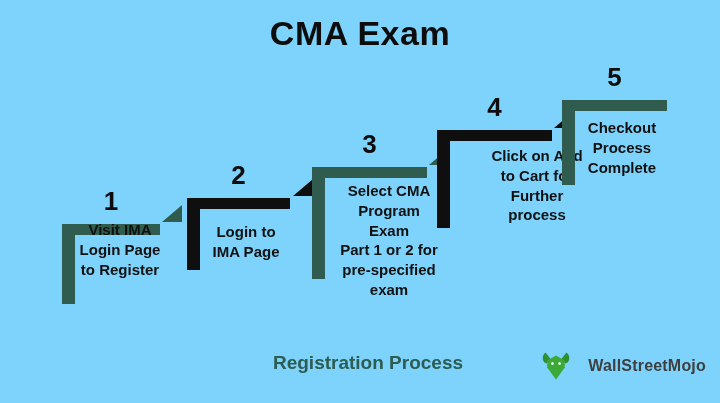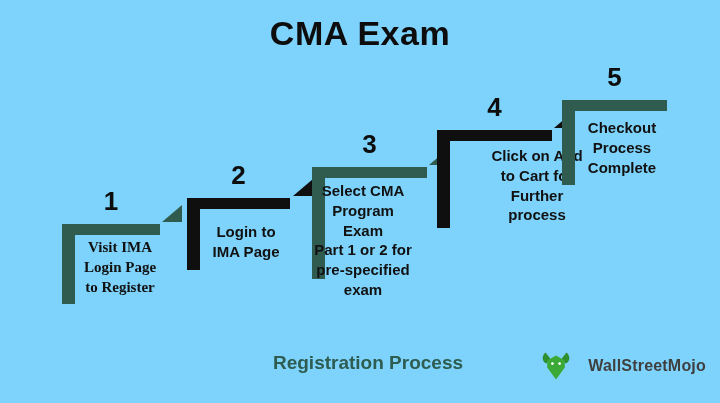--- a/index.html
+++ b/index.html
@@ -38,32 +38,32 @@
 </head>
 <body>
 
 <div class="canvas">
 
   <h1 class="title">CMA Exam</h1>
 
   <div id="steps">
       <div class="step-num" style="left: 62px; width: 98px; top: 186px;">1</div>
       <div class="step-shape" style="left: 62px; top: 224px; width: 98px; height: 80px; border-top: 11px solid rgb(47, 92, 79); border-left: 13px solid rgb(47, 92, 79);"></div>
-      <div class="step-label" style="left: 76px; top: 238px; width: 88px; font-family: Liberation Serif, serif;">Visit IMA
+      <div class="step-label" style="left: 76px; top: 220px; width: 88px;">Visit IMA
 Login Page
 to Register</div>
       <div class="tri" style="left: 162px; top: 205px; width: 20px; height: 17px; background: rgb(47, 92, 79);"></div>
       <div class="step-num" style="left: 187px; width: 103px; top: 160px;">2</div>
       <div class="step-shape" style="left: 187px; top: 198px; width: 103px; height: 72px; border-top: 11px solid rgb(15, 15, 15); border-left: 13px solid rgb(15, 15, 15);"></div>
       <div class="step-label" style="left: 201px; top: 222px; width: 90px;">Login to
 IMA Page</div>
       <div class="tri" style="left: 293px; top: 179px; width: 20px; height: 17px; background: rgb(15, 15, 15);"></div>
       <div class="step-num" style="left: 312px; width: 115px; top: 129px;">3</div>
       <div class="step-shape" style="left: 312px; top: 167px; width: 115px; height: 112px; border-top: 11px solid rgb(47, 92, 79); border-left: 13px solid rgb(47, 92, 79);"></div>
-      <div class="step-label" style="left: 313px; top: 181px; width: 100px;">Select CMA
+      <div class="step-label" style="left: 339px; top: 181px; width: 100px;">Select CMA
 Program Exam
 Part 1 or 2 for
 pre-specified
 exam</div>
       <div class="tri" style="left: 429px; top: 148px; width: 20px; height: 17px; background: rgb(47, 92, 79);"></div>
       <div class="step-num" style="left: 437px; width: 115px; top: 92px;">4</div>
       <div class="step-shape" style="left: 437px; top: 130px; width: 115px; height: 98px; border-top: 11px solid rgb(15, 15, 15); border-left: 13px solid rgb(15, 15, 15);"></div>
       <div class="step-label" style="left: 451px; top: 146px; width: 100px; padding-left: 36px;">Click on Add
 to Cart for
 Further

